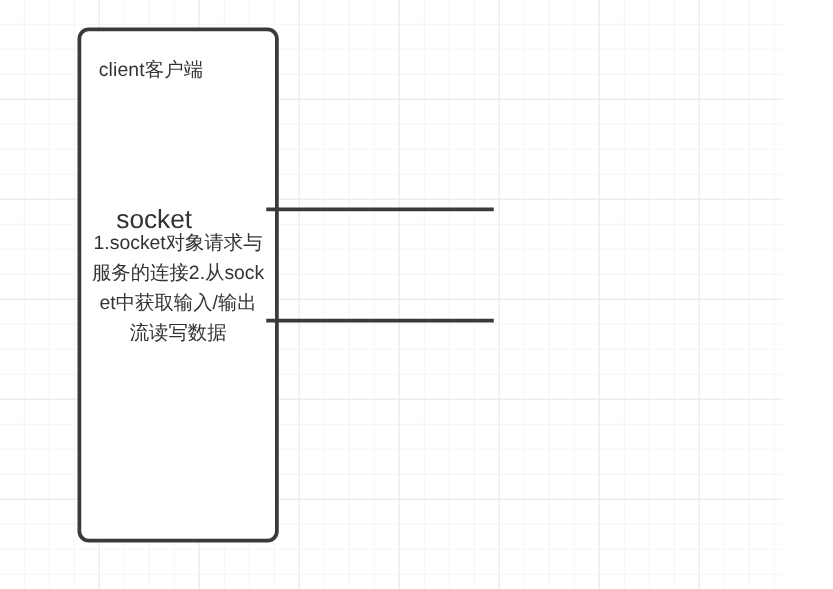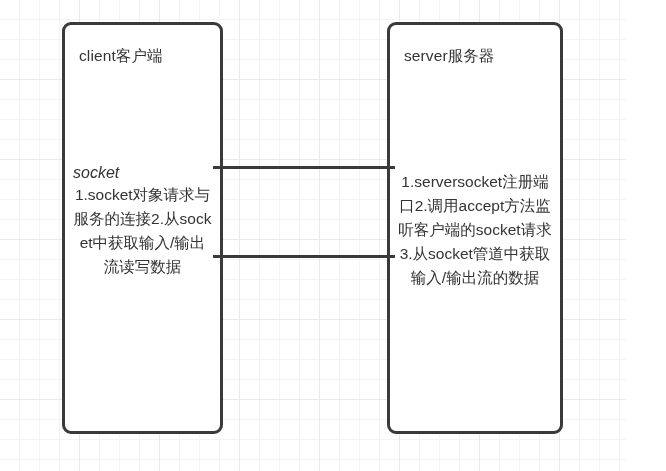--- a/index.html
+++ b/index.html
@@ -59,25 +59,24 @@
     left: 14px;
     top: 21px;
     font-size: 15.5px;
     color: #333333;
     white-space: nowrap;
     letter-spacing: 0.1px;
   }
 
   .node-section-label {
     position: absolute;
-    left: 8px;
-    font-size: 16px;
+    left: 28px;
+    font-size: 21px;
     color: #333333;
     white-space: nowrap;
-    font-style: italic;
   }
 
   #client-socket-label {
     top: 139px;
   }
 
   .node-steps {
     position: absolute;
     left: 8px;
     right: 8px;
@@ -118,22 +117,18 @@
 <body>
 
 <div id="canvas">
 
   <div class="node" id="client-node">
     <div class="node-title">client客户端</div>
     <div class="node-section-label" id="client-socket-label">socket</div>
     <div class="node-steps" id="client-steps">1.socket对象请求与服务的连接2.从socket中获取输入/输出流读写数据</div>
   </div>
 
-  <div class="node" id="server-node">
-    <div class="node-title">server服务器</div>
-    <div class="node-steps" id="server-steps">1.serversocket注册端口2.调用accept方法监听客户端的socket请求3.从socket管道中获取输入/输出流的数据</div>
-  </div>
 
   <div class="connector" id="connector-top"></div>
 
   <div class="connector" id="connector-bottom"></div>
 
 </div>
 
 </body></html>

